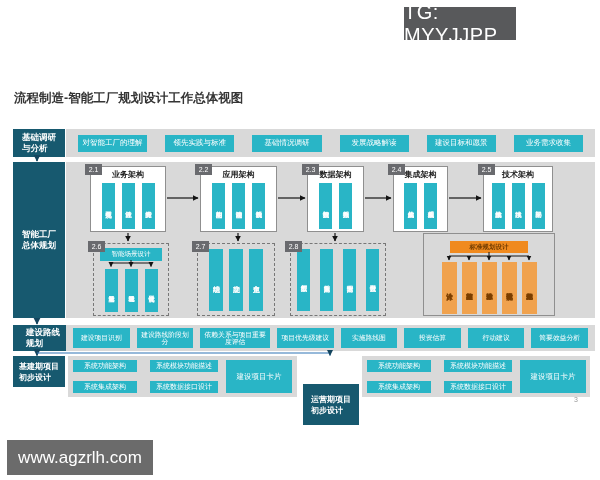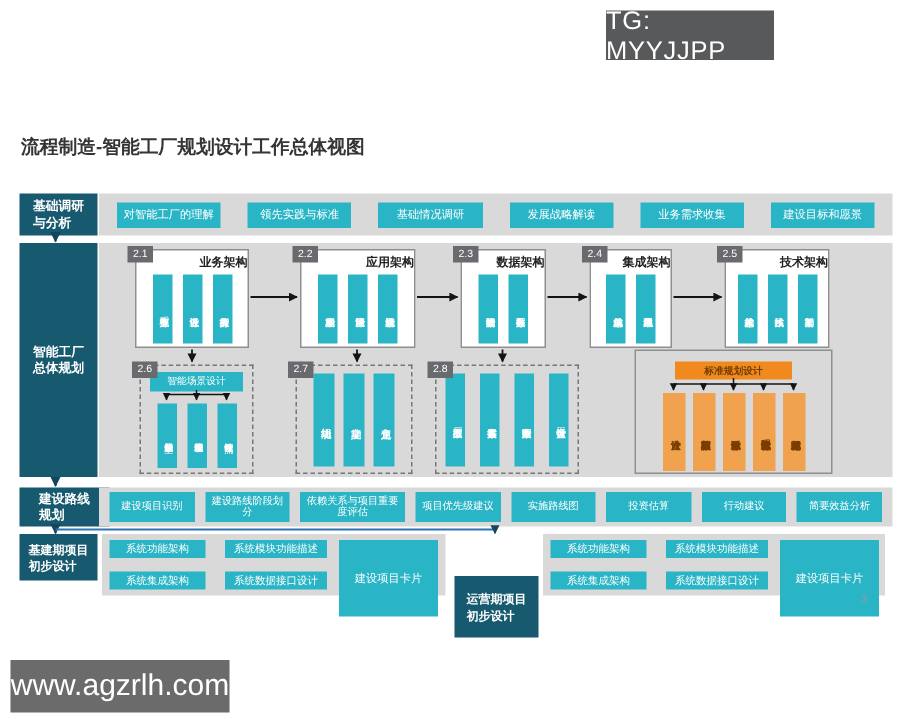--- a/index.html
+++ b/index.html
@@ -1,20 +1,20 @@
 <!DOCTYPE html>
 <html><head>
 <meta charset="utf-8">
 <style>
   * { margin:0; padding:0; box-sizing:border-box; }
   body { font-family:"Liberation Sans", sans-serif; background:#fff; }
   .slide { position:relative; width:600px; height:480px; background:#ffffff; overflow:hidden; }
 
   .tg-badge { position:absolute; left:404px; top:7px; width:112px; height:33px; background:#58595b;
-    color:#fff; font-size:17px; display:flex; align-items:center; justify-content:center; letter-spacing:0.5px; }
+    color:#fff; font-size:20px; display:flex; align-items:center; justify-content:center; letter-spacing:0.5px; }
 
   .page-title { position:absolute; left:14px; top:90px; font-size:12.5px; font-weight:bold; color:#353535; }
 
   .sidebar-label { position:absolute; background:#17596f; color:#fff; font-weight:bold;
     display:flex; align-items:center; justify-content:center; text-align:left;
     white-space:pre-line; font-size:8.5px; line-height:11px; }
   .sl-1 { left:13px; top:129px; width:52px; height:28px; }
   .sl-2 { left:13px; top:162px; width:52px; height:156px; }
   .sl-3 { left:13px; top:325px; width:60px; height:26px; }
   .sl-4 { left:13px; top:356px; width:52px; height:31px; font-size:8px; }
@@ -26,21 +26,21 @@
   .band-3 { left:66px; top:325px; width:529px; height:26px; display:flex; align-items:center; gap:7px; padding:0 7px; }
   .band-4l { left:68px; top:356px; width:229px; height:41px; }
   .band-4r { left:362px; top:356px; width:228px; height:41px; }
 
   .cbox { background:#29b5c6; color:#fff; display:flex; align-items:center; justify-content:center; text-align:center; }
   .band-1 .cbox { flex:1; height:17px; font-size:7.5px; }
   .band-3 .cbox { flex:1; height:20px; font-size:6.8px; line-height:7.5px; padding:0 2px; }
   .band-3 .wide { flex:1.25; }
 
   .arch { position:absolute; background:#ffffff; border:1px solid #8f8f8f; }
-  .arch-title { font-size:8px; font-weight:bold; color:#222; text-align:right; margin:2px 0 3px; }
+  .arch-title { font-size:8px; font-weight:bold; color:#222; text-align:center; margin:2px 0 3px; }
   .cols { display:flex; justify-content:center; gap:7px; }
   .vbar { width:13px; height:46px; background:#29b5c6; color:#fff; display:flex; align-items:center; justify-content:center; }
   .vbar span { writing-mode:vertical-rl; text-orientation:upright; font-size:6.5px; letter-spacing:0; }
 
   .badge { position:absolute; left:-6px; top:-3px; width:17px; height:11px; background:#696a6e; color:#fff;
     font-size:7px; display:flex; align-items:center; justify-content:center; z-index:3; }
 
   .dashed { position:absolute; border:1px dashed #777; }
   .d6 { left:27px; top:81px; width:76px; height:73px; }
   .d6 .scen-header { width:62px; height:13px; margin:4px auto 0; font-size:6.5px; }
@@ -62,26 +62,26 @@
   .std .cols { margin-top:9px; gap:5px; }
   .std .vbar { width:15px; height:52px; background:#f0a24e; color:#7a3e00; }
   .std .vbar span { font-size:6.5px; font-weight:bold; }
 
   .pbox { position:absolute; background:#29b5c6; color:#fff; font-size:7px;
     display:flex; align-items:center; justify-content:center; text-align:center; height:12px; }
   .p1 { left:5px; top:4px; width:64px; }
   .p2 { left:82px; top:4px; width:68px; }
   .p3 { left:5px; top:25px; width:64px; }
   .p4 { left:82px; top:25px; width:68px; }
-  .pcard { left:158px; top:4px; width:66px; height:51px; font-size:7.5px; }
+  .pcard { left:158px; top:4px; width:66px; height:33px; font-size:7.5px; }
 
   .page-number { position:absolute; left:574px; top:396px; font-size:7px; color:#999; }
 
   .watermark { position:absolute; left:7px; top:440px; width:146px; height:35px; background:#6b6b6b;
-    color:#fff; font-size:20px; display:flex; align-items:center; justify-content:center; }
+    color:#fff; font-size:17px; display:flex; align-items:center; justify-content:center; }
 
   svg.overlay { position:absolute; left:0; top:0; pointer-events:none; z-index:2; }
 </style>
 </head>
 <body>
 
 <div class="slide">
 
   <div class="tg-badge">TG: MYYJJPP</div>
   <div class="page-title">流程制造-智能工厂规划设计工作总体视图</div>
@@ -95,22 +95,22 @@
   <div class="sidebar-label sl-4">基建期项目
 初步设计</div>
   <div class="sidebar-label sl-5">运营期项目
 初步设计</div>
 
   <div class="band band-1">
     <div class="cbox">对智能工厂的理解</div>
     <div class="cbox">领先实践与标准</div>
     <div class="cbox">基础情况调研</div>
     <div class="cbox">发展战略解读</div>
+    <div class="cbox">建设目标和愿景</div>
     <div class="cbox">业务需求收集</div>
-    <div class="cbox">建设目标和愿景</div>
   </div>
 
   <div class="band band-2">
 
     <div class="arch" style="left:24px;top:4px;width:76px;height:66px;">
       <div class="badge">2.1</div>
       <div class="arch-title">业务架构</div>
       <div class="cols">
         <div class="vbar">
             <span>业务流程概览</span>

